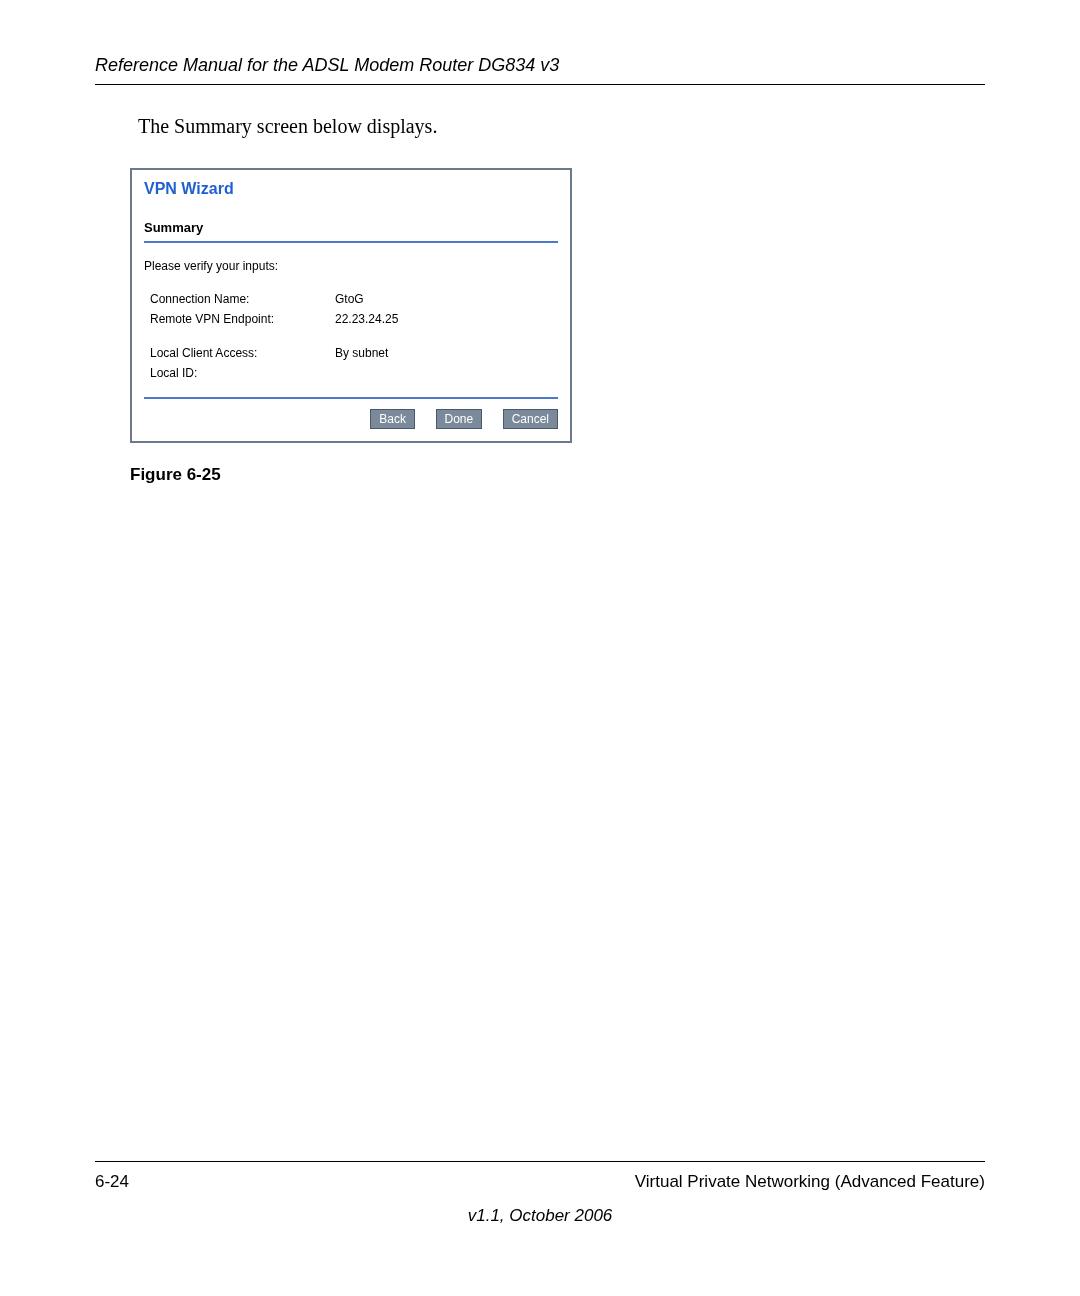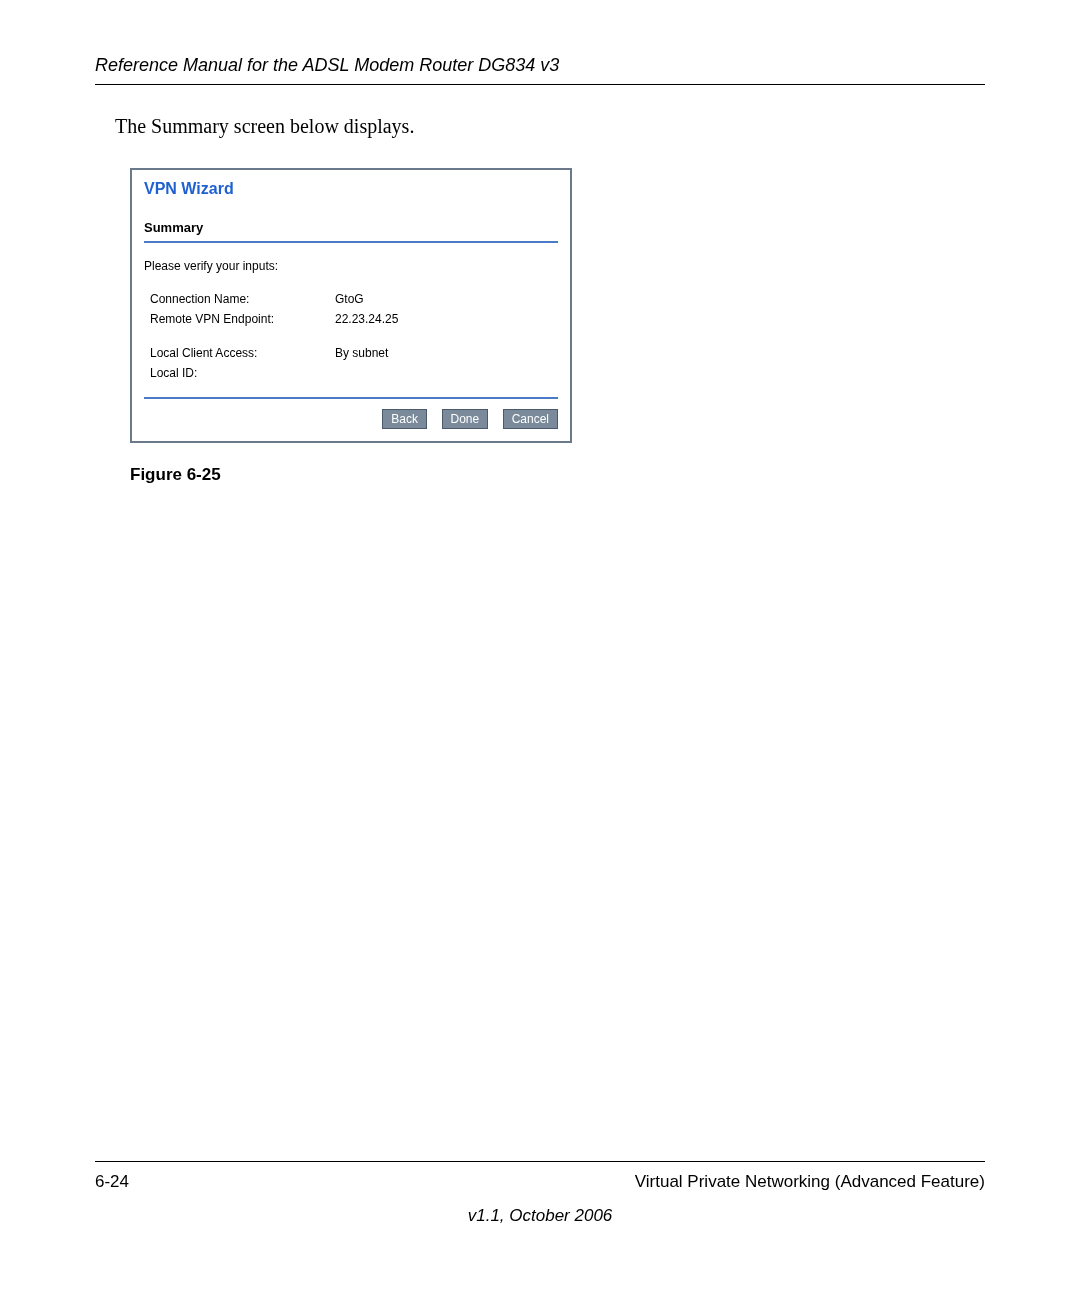--- a/index.html
+++ b/index.html
@@ -22,21 +22,21 @@
       margin-bottom: 8px;
     }
     .header-rule {
       border: none;
       border-top: 1.5px solid #000;
       margin-bottom: 30px;
     }
     .intro-text {
       font-family: Georgia, 'Times New Roman', serif;
       font-size: 20px;
-      margin-left: 20px;
+      margin-left: 43px;
       margin-bottom: 30px;
     }
     .wizard-container {
       margin-left: 35px;
       width: 442px;
       border: 2px solid #6a7a8a;
       background: #fff;
       padding: 10px 12px 12px 12px;
     }
     .wizard-title {
@@ -96,21 +96,21 @@
     .button-row {
       text-align: right;
     }
     .wiz-button {
       display: inline-block;
       background: #7a8a9a;
       border: 1px solid #4a5a6a;
       color: #fff;
       font-size: 12px;
       padding: 2px 8px;
-      margin-left: 10px;
+      margin-left: 16px;
       font-family: Arial, sans-serif;
       cursor: pointer;
     }
     .figure-caption {
       font-weight: bold;
       font-size: 17px;
       margin-left: 35px;
       margin-top: 22px;
     }
     .page-footer {

